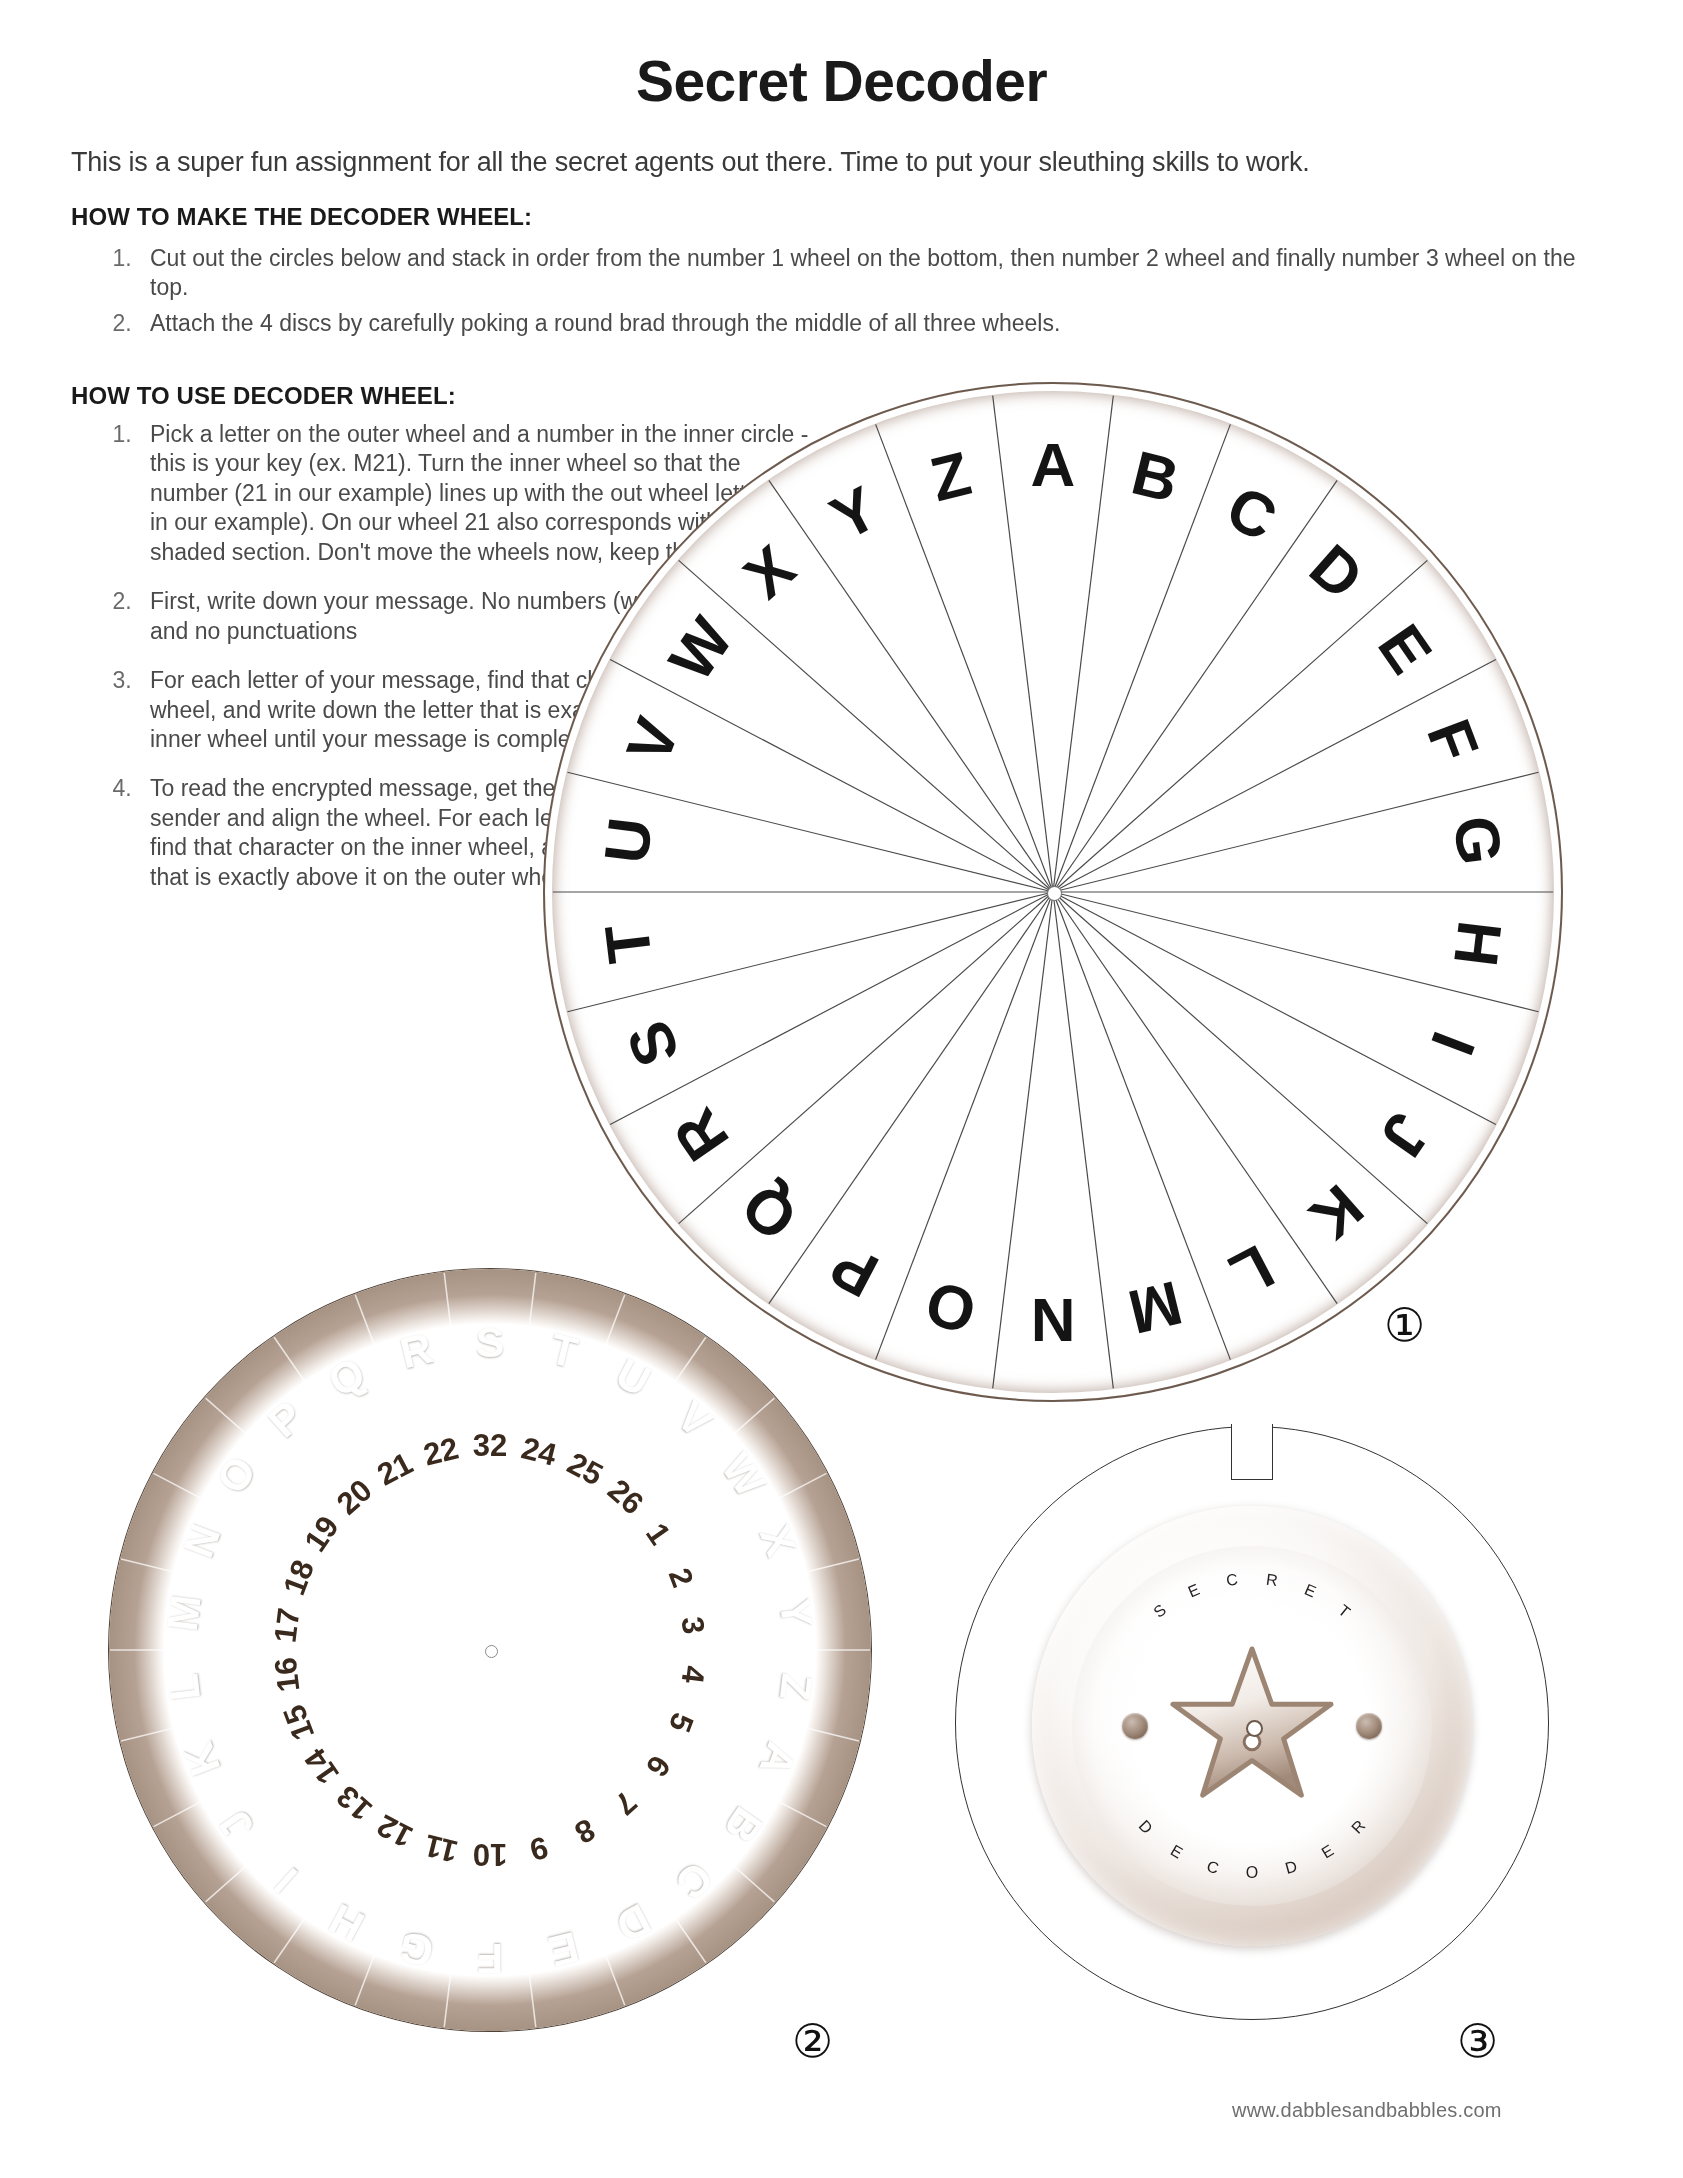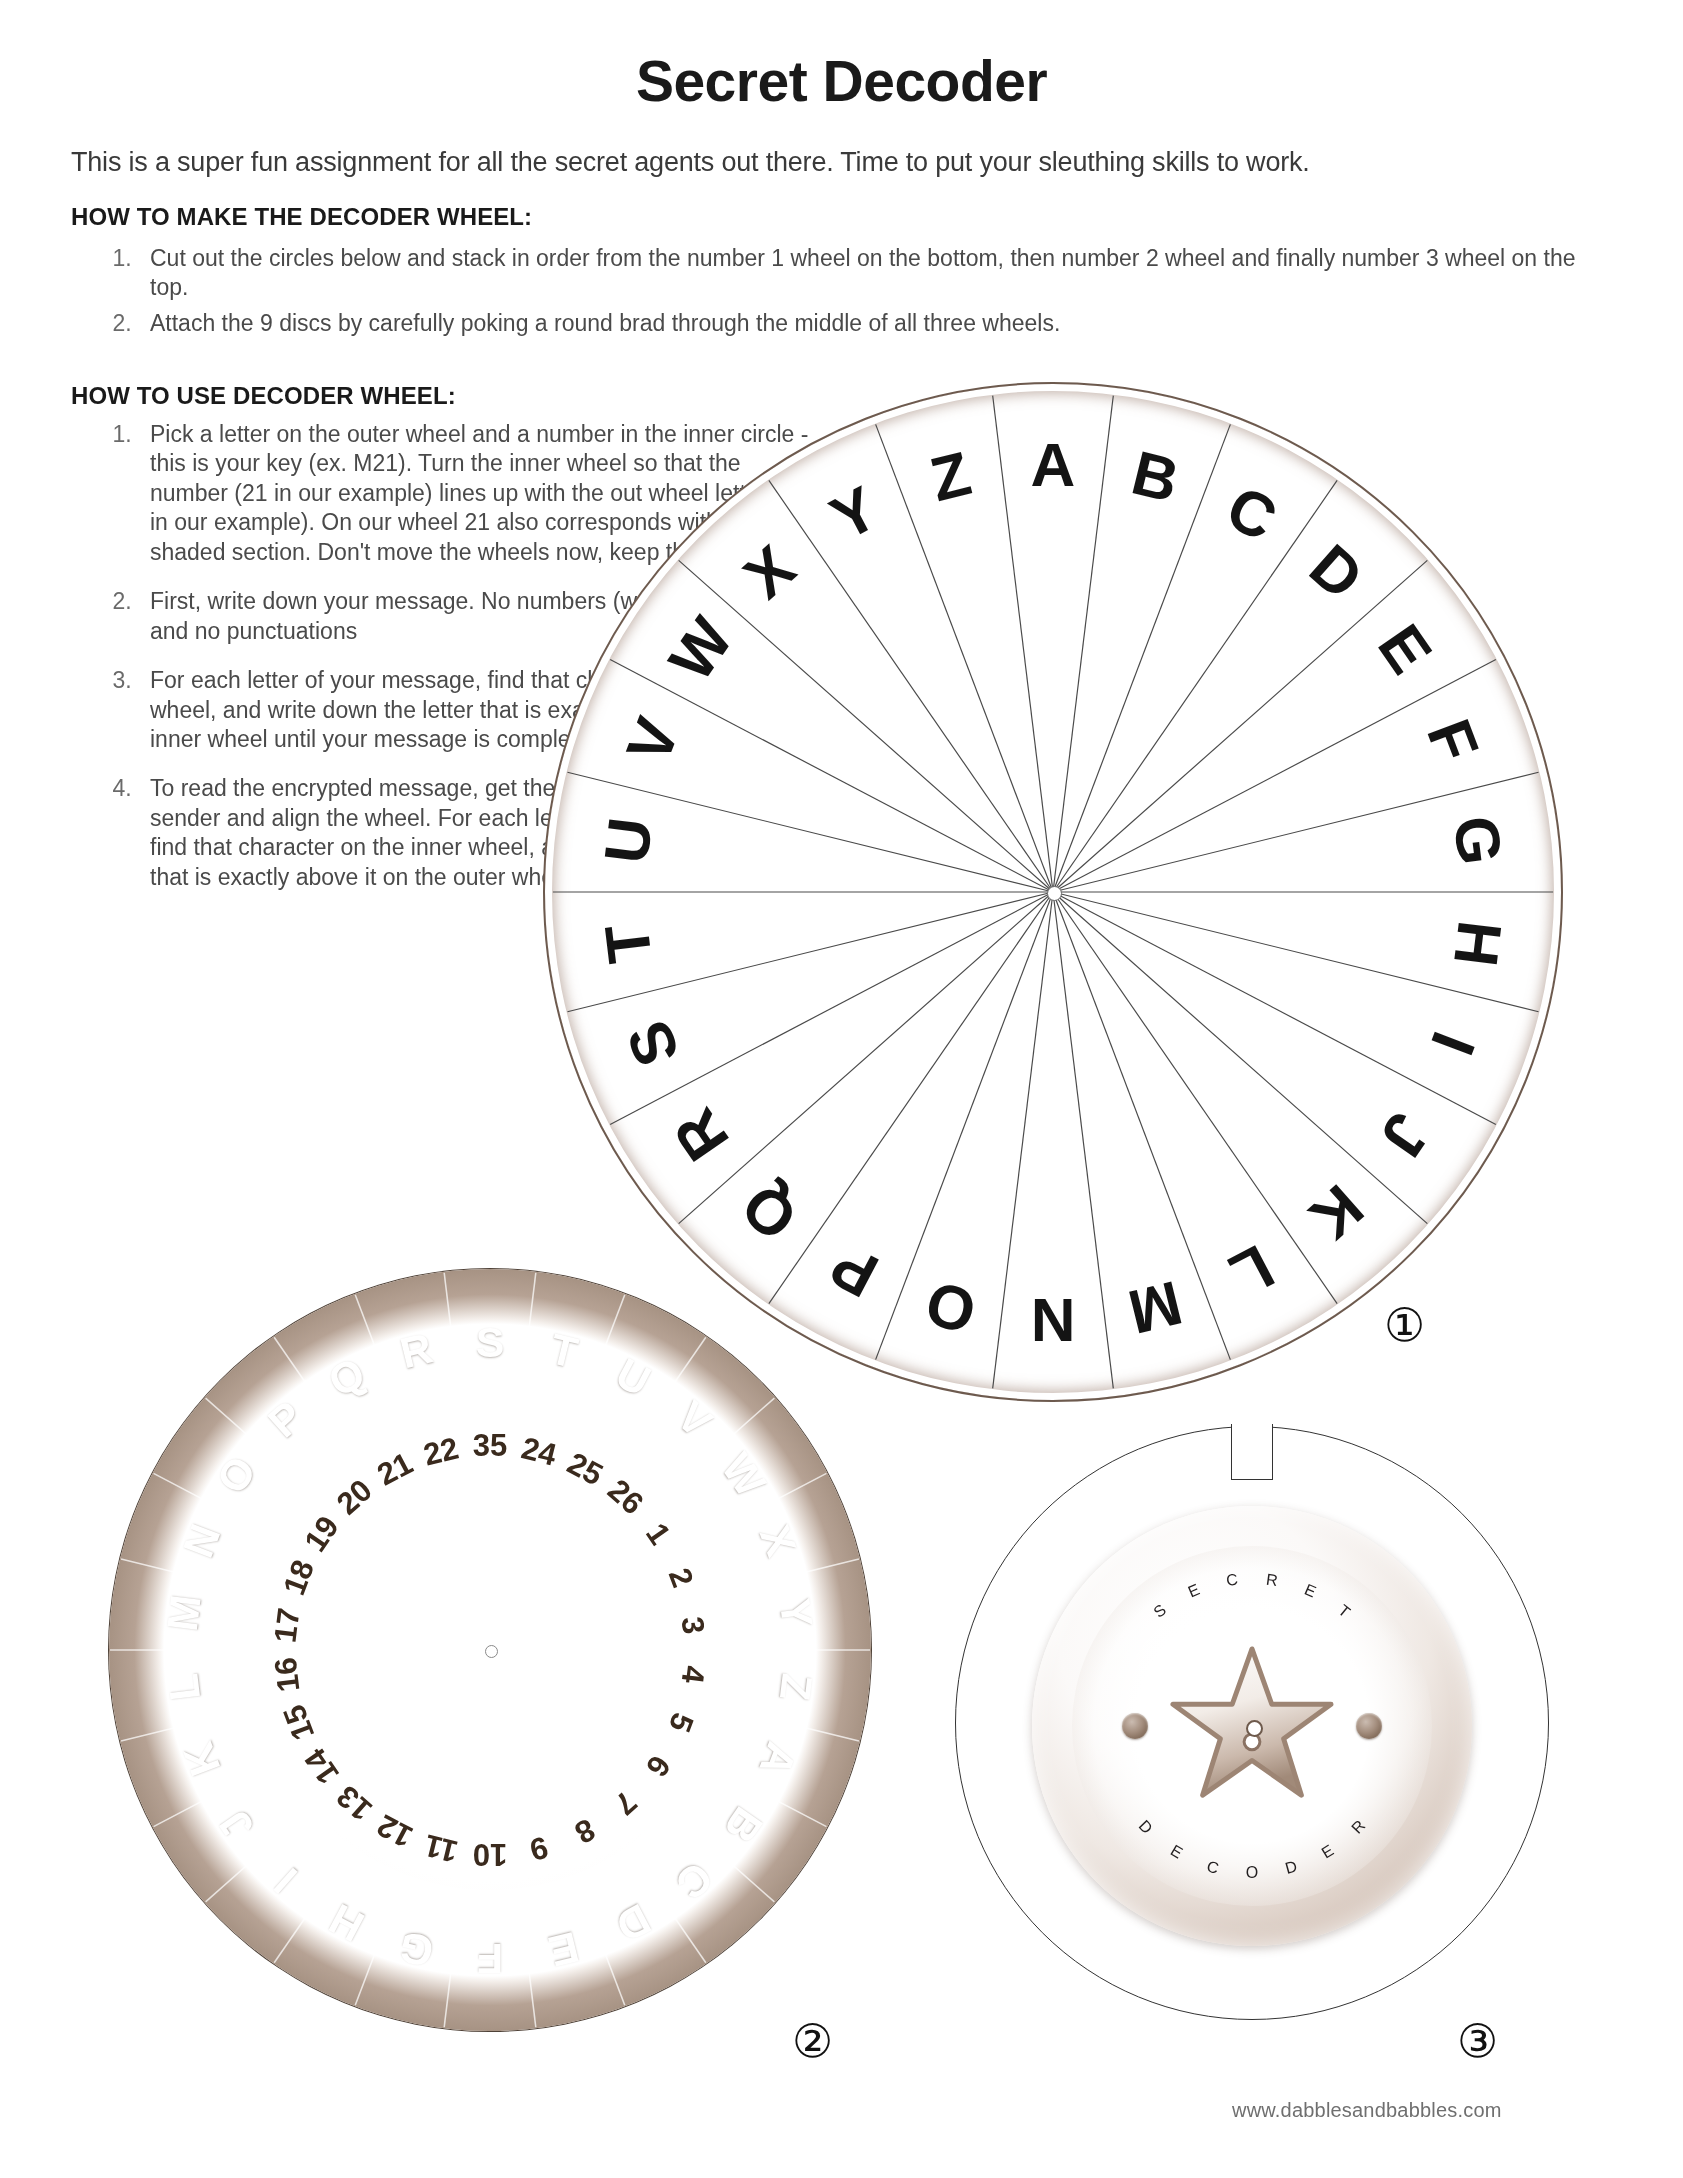--- a/index.html
+++ b/index.html
@@ -288,21 +288,21 @@
 </style>
 </head>
 <body>
 
 <div class="page-title">Secret Decoder</div>
 <div class="intro">This is a super fun assignment for all the secret agents out there. Time to put your sleuthing skills to work.</div>
 
 <div class="section-head" id="head-make">HOW TO MAKE THE DECODER WHEEL:</div>
 <ol class="steps" id="list-make">
   <li>Cut out the circles below and stack in order from the number 1 wheel on the bottom, then number 2 wheel and finally number 3 wheel on the top.</li>
-  <li>Attach the 9 discs by carefully poking a round brad through the middle of all three wheels.</li>
+  <li>Attach the 4 discs by carefully poking a round brad through the middle of all three wheels.</li>
 </ol>
 
 <div class="section-head" id="head-use">HOW TO USE DECODER WHEEL:</div>
 <ol class="steps" id="list-use">
   <li>Pick a letter on the outer wheel and a number in the inner circle - this is your key (ex. M21). Turn the inner wheel so that the number (21 in our example) lines up with the out wheel letter (M in our example).  On our wheel 21 also corresponds with R in the shaded section. Don't move the wheels now, keep them in place.</li>
   <li>First, write down your message. No numbers (write them out), and no punctuations</li>
   <li>For each letter of your message, find that character on the outer wheel, and write down the letter that is exactly beneath it on the inner wheel until your message is complete.</li>
   <li>To read the encrypted message, get the key from the message sender and align the wheel. For each letter of your message, find that character on the inner wheel, and write down the letter that is exactly above it on the outer wheel.</li>
 </ol>
 
@@ -527,21 +527,21 @@
       </div>
       <div class="ring-label" style="transform: rotate(332.308deg);">
         <span class="w2-letter" style="left: 0px; top: -308px; transform: translate(-50%, -50%) rotate(0deg);">Q</span>
       </div>
       <div class="ring-label" style="transform: rotate(346.154deg);">
         <span class="w2-letter" style="left: 0px; top: -308px; transform: translate(-50%, -50%) rotate(0deg);">R</span>
       </div>
     </div>
   <div id="wheel2-numbers">
       <div class="ring-label" style="transform: rotate(0deg);">
-        <span class="w2-number" style="left: 0px; top: -204px; transform: translate(-50%, -50%) rotate(0deg);">35</span>
+        <span class="w2-number" style="left: 0px; top: -204px; transform: translate(-50%, -50%) rotate(0deg);">32</span>
       </div>
       <div class="ring-label" style="transform: rotate(13.8462deg);">
         <span class="w2-number" style="left: 0px; top: -204px; transform: translate(-50%, -50%) rotate(0deg);">24</span>
       </div>
       <div class="ring-label" style="transform: rotate(27.6923deg);">
         <span class="w2-number" style="left: 0px; top: -204px; transform: translate(-50%, -50%) rotate(0deg);">25</span>
       </div>
       <div class="ring-label" style="transform: rotate(41.5385deg);">
         <span class="w2-number" style="left: 0px; top: -204px; transform: translate(-50%, -50%) rotate(0deg);">26</span>
       </div>

